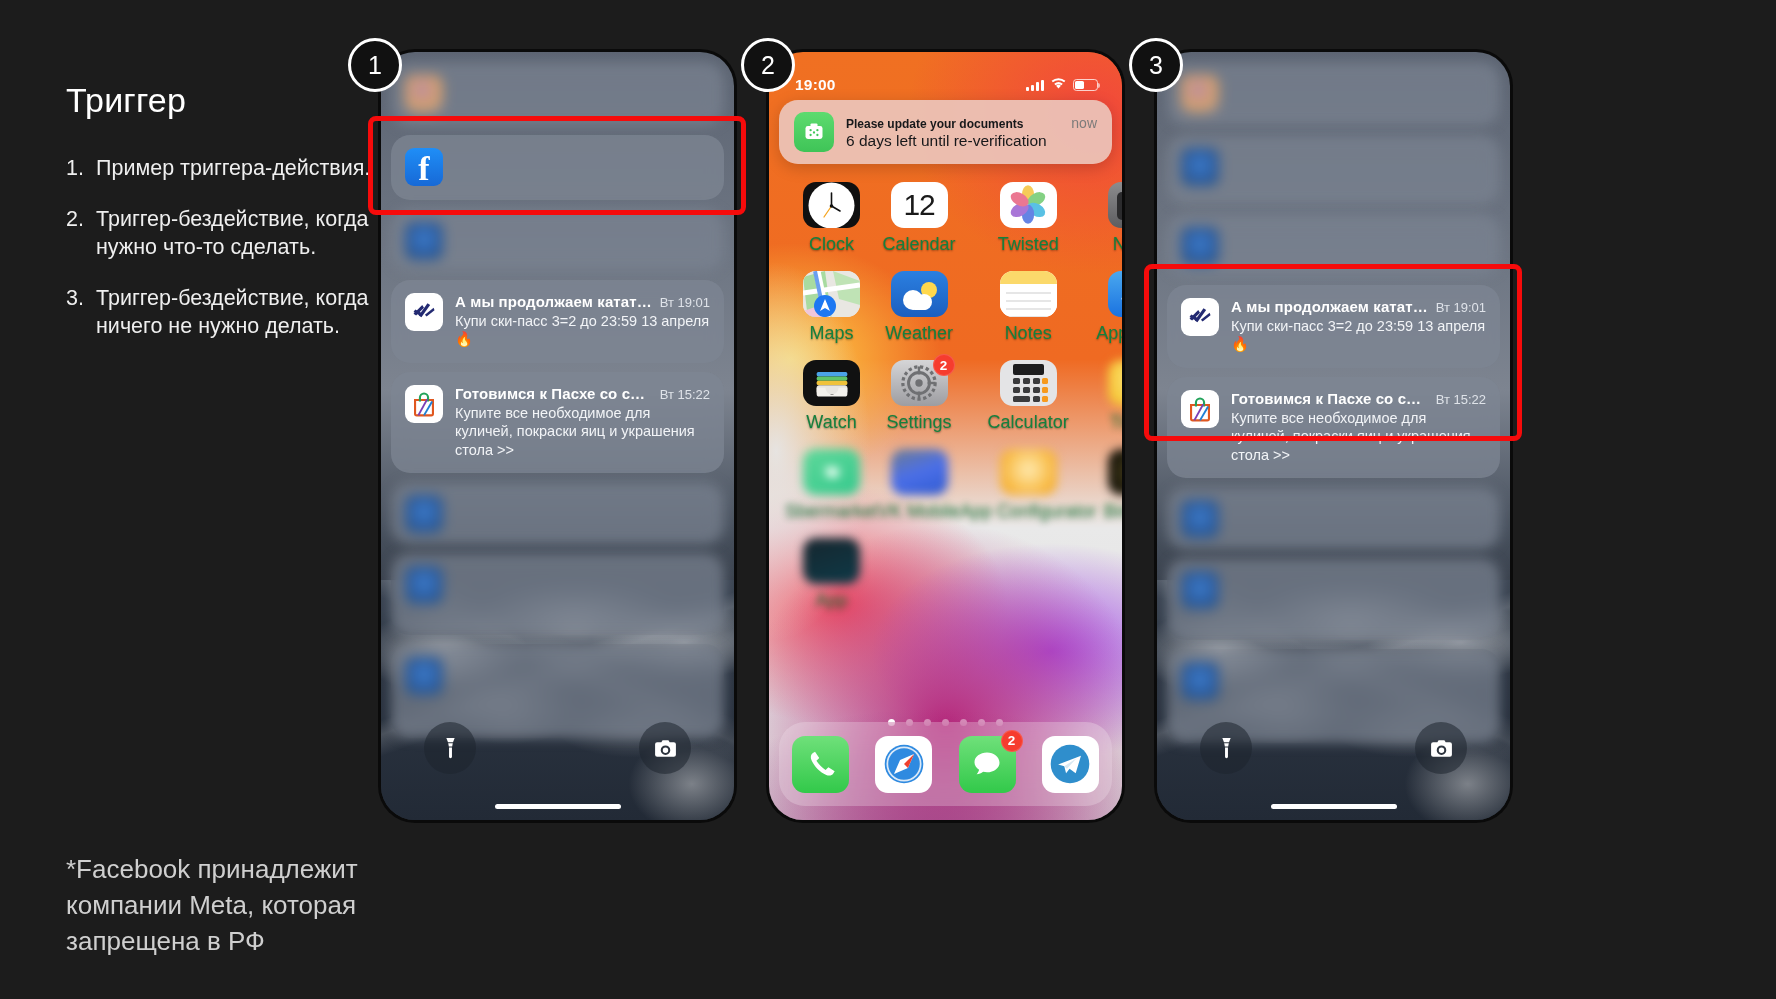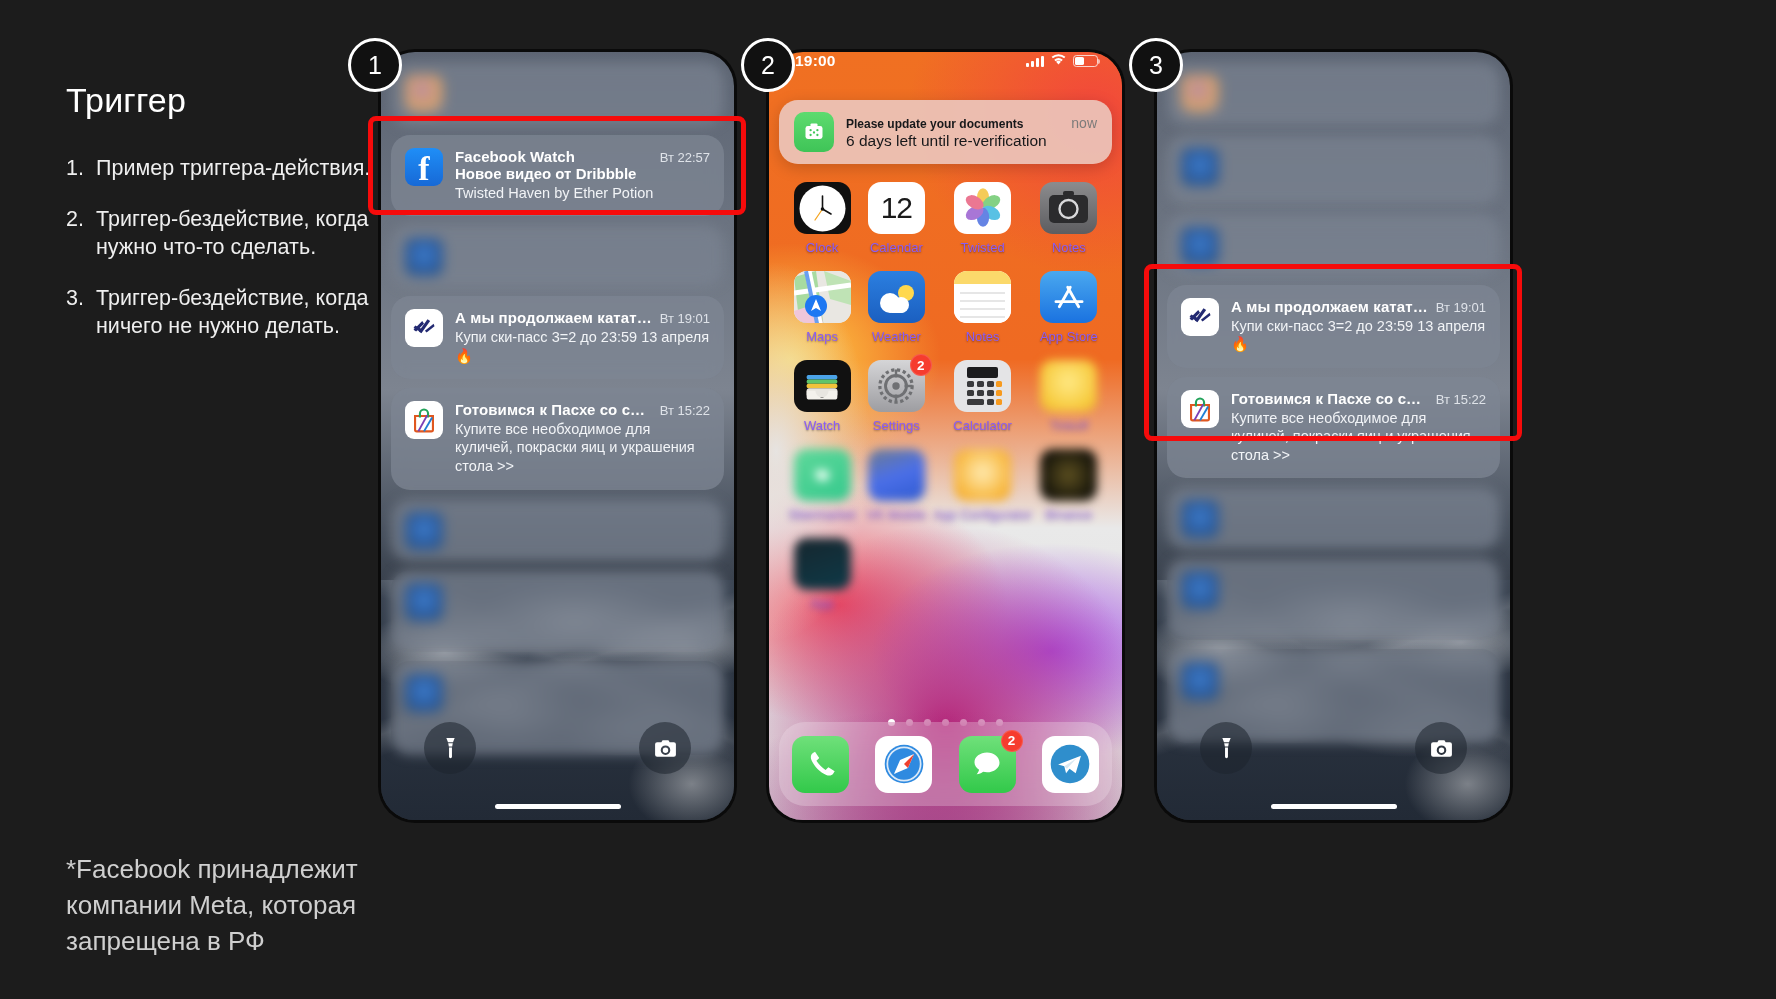--- a/index.html
+++ b/index.html
@@ -137,21 +137,21 @@
   }
   .home-wall::after {
     content:""; position:absolute; inset:0;
     background:
       radial-gradient(ellipse 210px 420px at 2% 52%, rgba(230,230,230,.95) 0%, rgba(230,230,230,0) 45%),
       radial-gradient(ellipse 420px 230px at 46% 104%, rgba(150,40,120,.75), rgba(150,40,120,0) 62%);
   }
 
   .status-bar {
     position: absolute; left: 0; right: 0; top: 0; height: 42px;
-    display: flex; align-items: flex-start; justify-content: space-between;
+    display: flex; align-items: flex-end; justify-content: space-between;
     padding: 0 24px 0 26px; z-index: 6;
   }
   .status-time { color: #fff; font-size: 15.5px; font-weight: 700; letter-spacing: .2px; }
   .status-right { display: flex; align-items: center; gap: 6px; }
   .bars { display: flex; align-items: flex-end; gap: 2px; height: 12px; }
   .bars i { display: block; width: 3px; background: #fff; border-radius: 1px; }
   .bars i:nth-child(1){height:4px} .bars i:nth-child(2){height:6.5px}
   .bars i:nth-child(3){height:9px} .bars i:nth-child(4){height:11.5px}
   .wifi svg { width: 17px; height: 13px; fill: #fff; }
   .batt {
@@ -182,23 +182,23 @@
   .banner-title { flex: 1; color: #17181a; font-size: 12px; font-weight: 700; }
   .banner-time { color: #7d7b7a; font-size: 14px; }
   .banner-sub { color: #17181a; font-size: 15.5px; margin-top: 1px; }
 
   .app-grid {
     position: absolute; left: 0; right: 0; top: 130px; z-index: 4;
     display: grid; grid-template-columns: repeat(4, 1fr);
     row-gap: 16px; padding: 0 16px;
   }
   .app { display: flex; flex-direction: column; align-items: center; gap: 6px; }
-  .app-icon { width: 57px; height: 52px; border-radius: 13px; position: relative; overflow: visible; }
+  .app-icon { width: 57px; height: 46px; border-radius: 13px; position: relative; overflow: visible; }
   .app-icon > .inner { position:absolute; inset:0; border-radius:13px; overflow:hidden; }
-  .app-label { color: #8b5cf6; font-size: 13px; text-shadow: 0 1px 2px rgba(0,0,0,.4); white-space: nowrap; }
+  .app-label { color: #15803d; font-size: 18px; text-shadow: 0 1px 2px rgba(0,0,0,.4); white-space: nowrap; }
   .app.blur .app-icon > .inner { filter: blur(5px); }
   .app.blur .app-label { filter: blur(3.6px); opacity: .85; }
   .badge {
     position: absolute; top: -6px; right: -7px; min-width: 22px; height: 22px;
     border-radius: 11px; background: #f63c2e; color: #fff;
     font-size: 13.5px; font-weight: 600; display: flex; align-items: center;
     justify-content: center; padding: 0 5px; border: 1.5px solid rgba(255,255,255,.15);
     z-index: 3;
   }
 
@@ -293,28 +293,20 @@
 
         <div class="notif blurred" style="height:64px">
           <div class="notif-icon ic-blur2"></div>
           <div class="notif-body"></div>
         </div>
 
         <div class="notif">
           <div class="notif-icon ic-fb">
               <span>f</span>
             </div>
-          <div class="notif-body">
-            <div class="notif-head">
-              <div class="notif-app">Facebook Watch</div>
-              <div class="notif-time">Вт 22:57</div>
-            </div>
-            <div class="notif-title">Новое видео от Dribbble</div>
-            <div class="notif-text">Twisted Haven by Ether Potion</div>
-          </div>
         </div>
 
         <div class="notif blurred" style="height:58px">
           <div class="notif-icon ic-blur"></div>
           <div class="notif-body"></div>
         </div>
 
         <div class="notif">
           <div class="notif-icon ic-ski">
             <svg viewBox="0 0 32 32">

